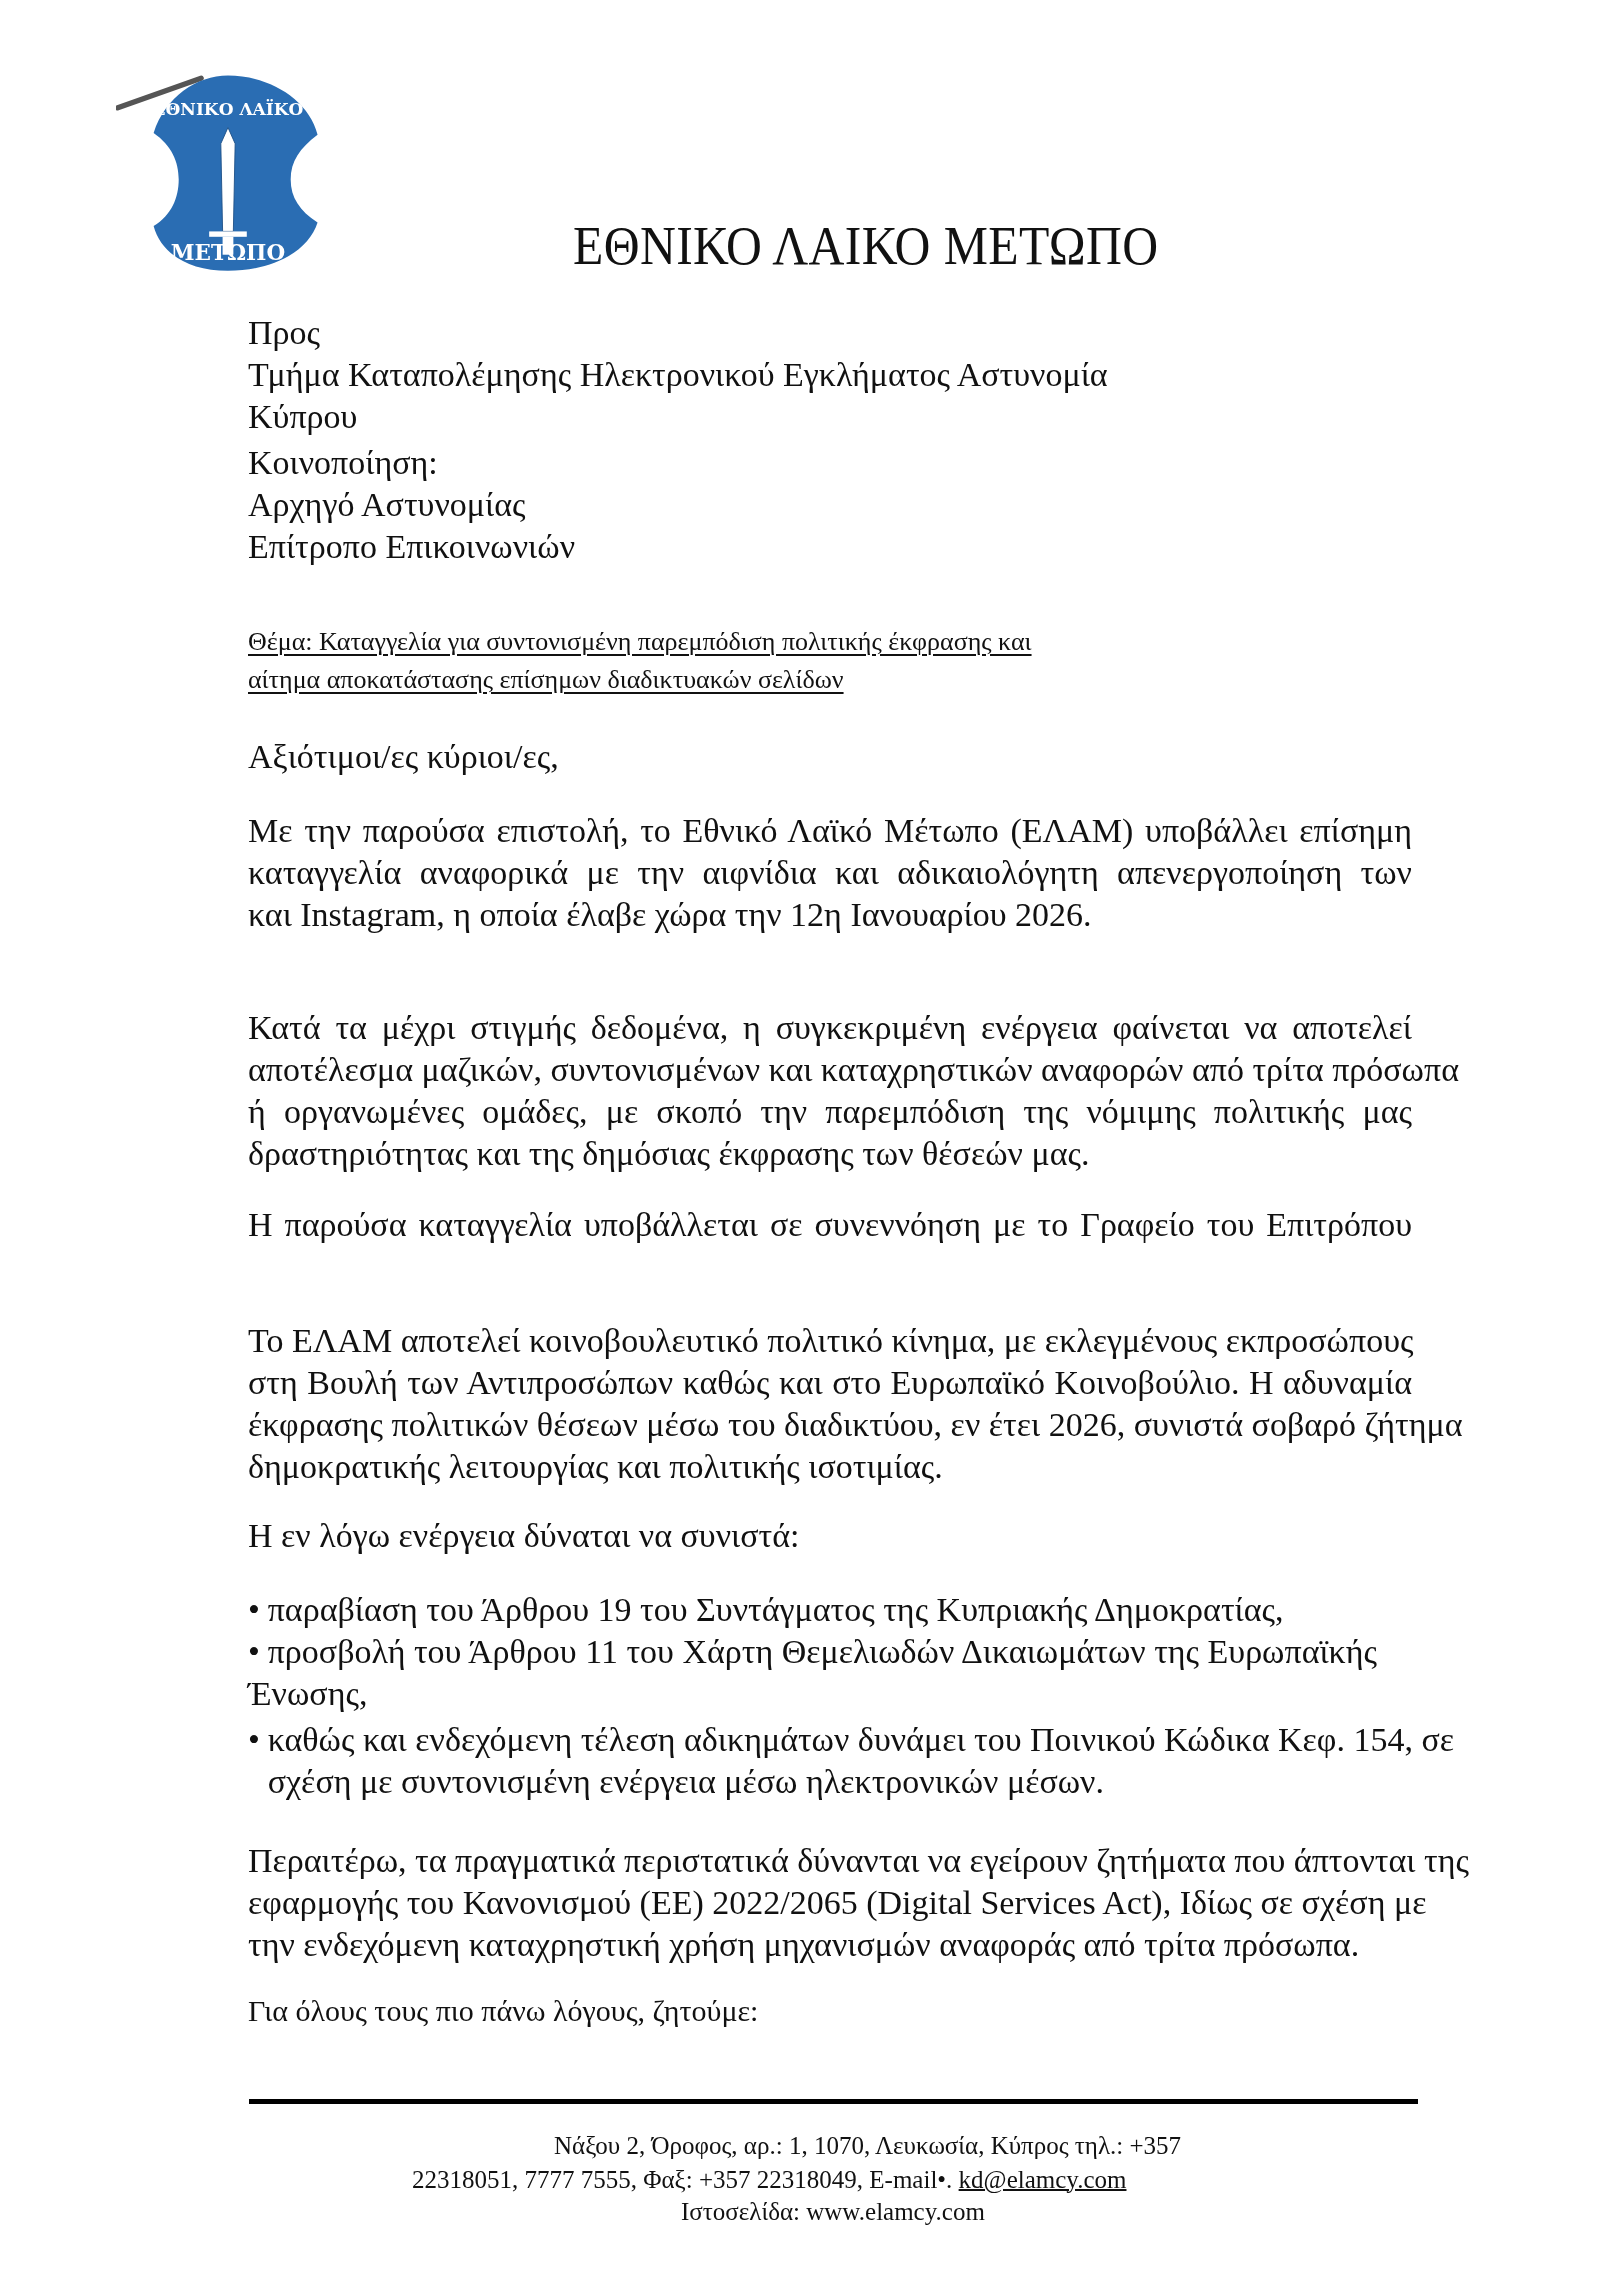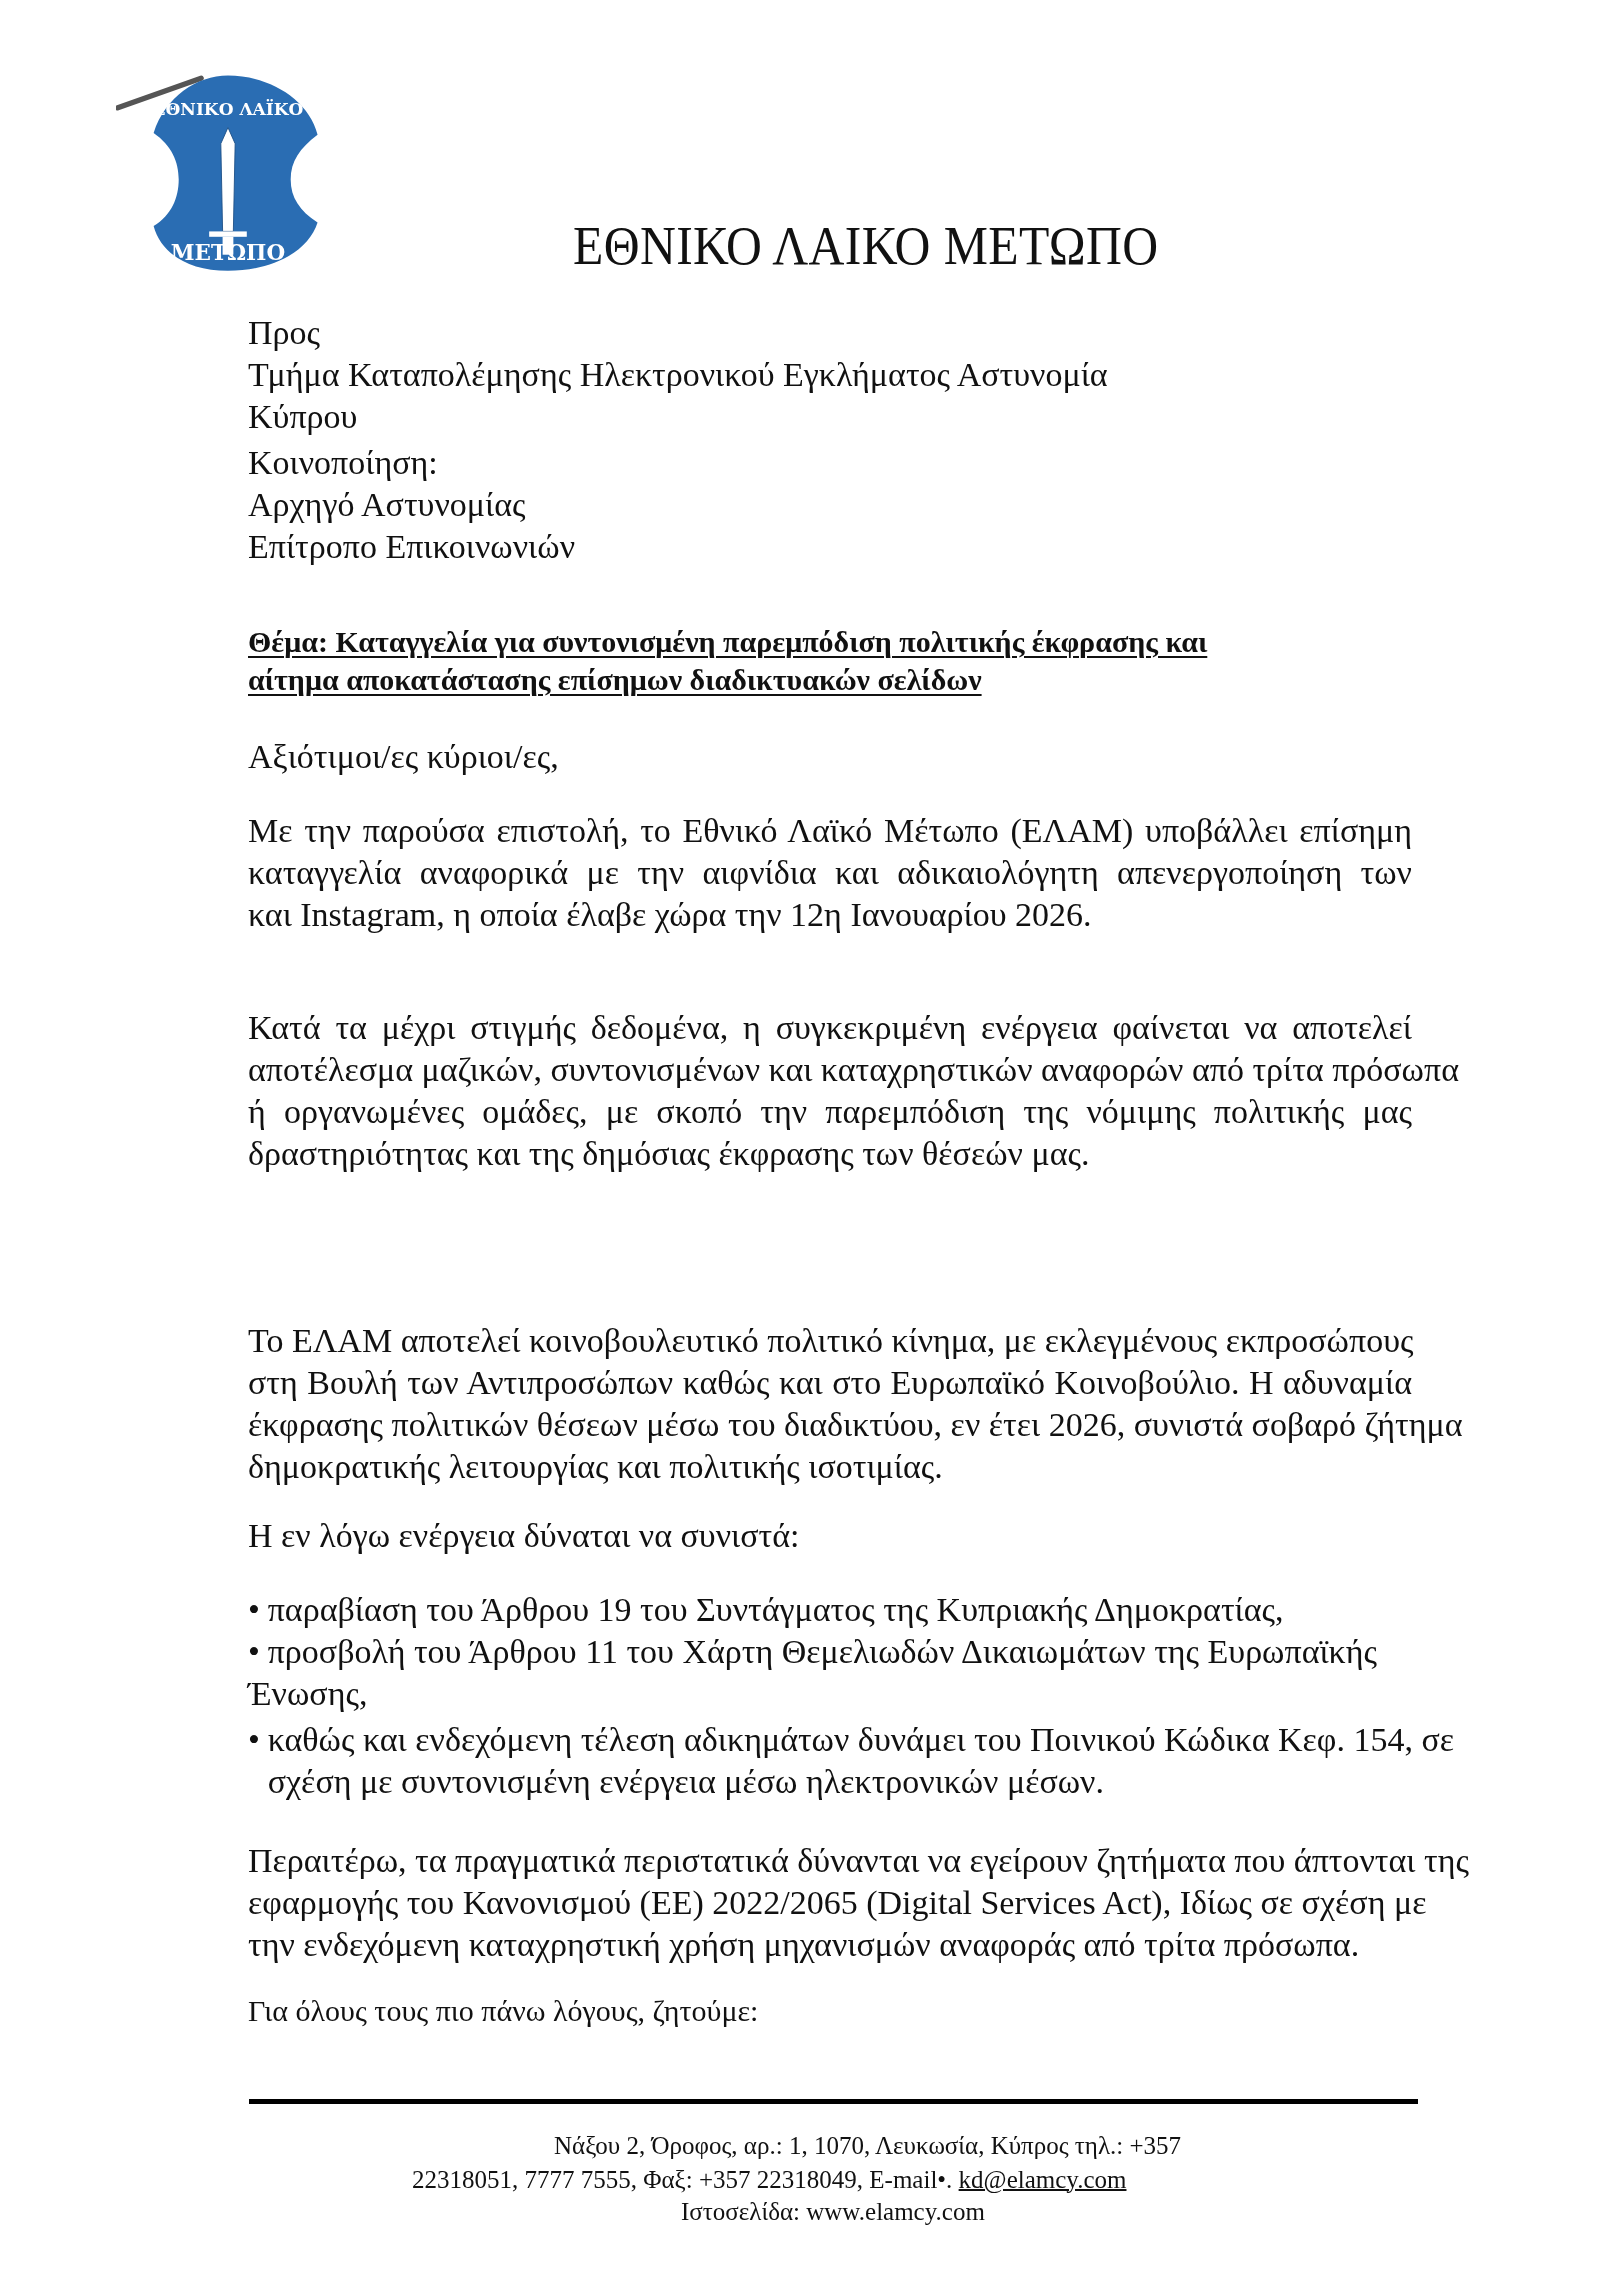--- a/index.html
+++ b/index.html
@@ -14,21 +14,21 @@
     font-size: 54px; line-height: 63px; letter-spacing: 0.4px; white-space: nowrap;
     transform: scaleX(0.92); transform-origin: left top;
   }
   .block { position: absolute; left: 248px; width: 1164px; font-size: 34px; }
   .line { line-height: 42px; white-space: nowrap; }
   .just {
     text-align: justify; text-align-last: justify; line-height: 42px;
     white-space: nowrap; height: 42px; overflow: visible;
   }
   .last { text-align: left; line-height: 42px; white-space: nowrap; }
-  .subject { font-size: 30px; line-height: 38px; font-weight: bold; }
+  .subject { font-size: 26px; line-height: 38px; }
   .subject span { text-decoration: underline; text-decoration-thickness: 1.8px; text-underline-offset: 3.6px; }
   .bullet { line-height: 42px; white-space: nowrap; }
   .bullet .dot { display: inline-block; width: 19.7px; }
   .hang { padding-left: 19.7px; line-height: 42px; white-space: nowrap; }
   .rule { position: absolute; left: 249px; top: 2099px; width: 1169px; height: 4.5px; background: #000; }
   .footer { position: absolute; left: 233px; width: 1200px; font-size: 25px; line-height: 32px; white-space: nowrap; }
   .footer a { color: #111; text-decoration: underline; text-decoration-thickness: 1.8px; text-align: right; }
 </style>
 </head>
 <body>
@@ -75,20 +75,21 @@
 </div>
 
 <div class="block" style="top:1007px;">
   <div class="just">Κατά τα μέχρι στιγμής δεδομένα, η συγκεκριμένη ενέργεια φαίνεται να αποτελεί</div>
   <div class="just">αποτέλεσμα μαζικών, συντονισμένων και καταχρηστικών αναφορών από τρίτα πρόσωπα</div>
   <div class="just">ή οργανωμένες ομάδες, με σκοπό την παρεμπόδιση της νόμιμης πολιτικής μας</div>
   <div class="last">δραστηριότητας και της δημόσιας έκφρασης των θέσεών μας.</div>
 </div>
 
 <div class="block" style="top:1204px;">
+  <div class="just">Η παρούσα καταγγελία υποβάλλεται σε συνεννόηση με το Γραφείο του Επιτρόπου</div>
 </div>
 
 <div class="block" style="top:1320px;">
   <div class="just">Το ΕΛΑΜ αποτελεί κοινοβουλευτικό πολιτικό κίνημα, με εκλεγμένους εκπροσώπους</div>
   <div class="just">στη Βουλή των Αντιπροσώπων καθώς και στο Ευρωπαϊκό Κοινοβούλιο. Η αδυναμία</div>
   <div class="just">έκφρασης πολιτικών θέσεων μέσω του διαδικτύου, εν έτει 2026, συνιστά σοβαρό ζήτημα</div>
   <div class="last">δημοκρατικής λειτουργίας και πολιτικής ισοτιμίας.</div>
 </div>
 
 <div class="block" style="top:1515px;">

